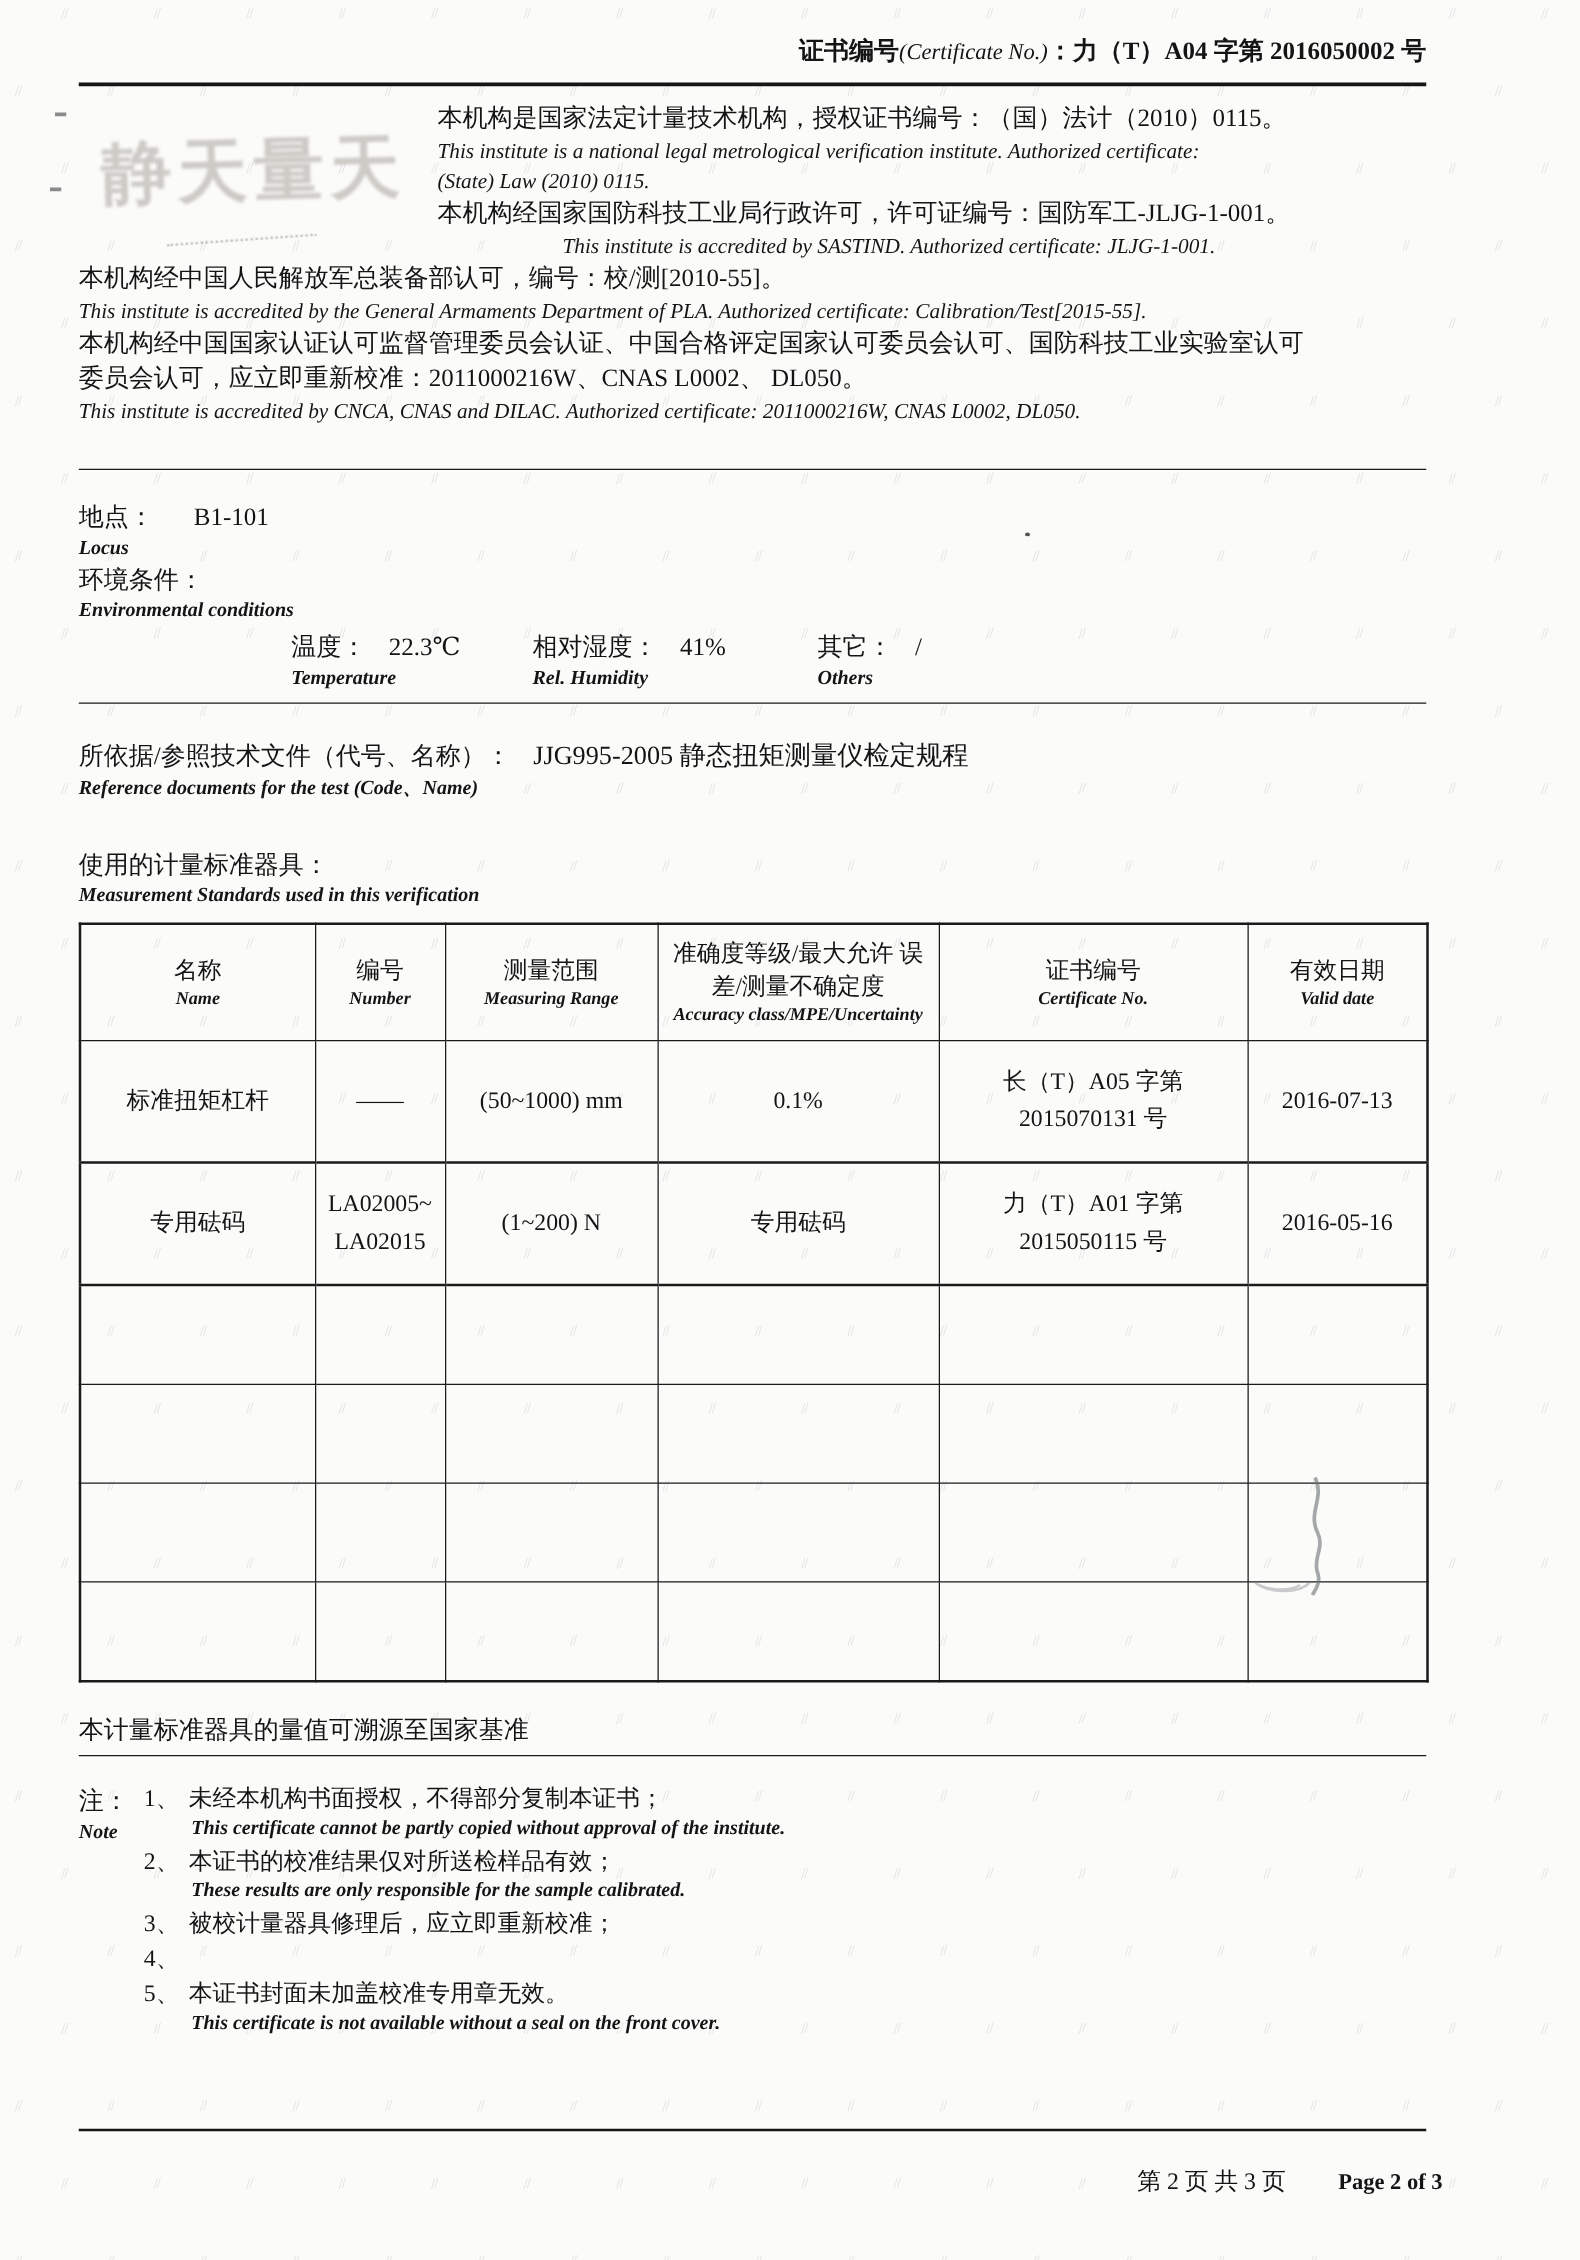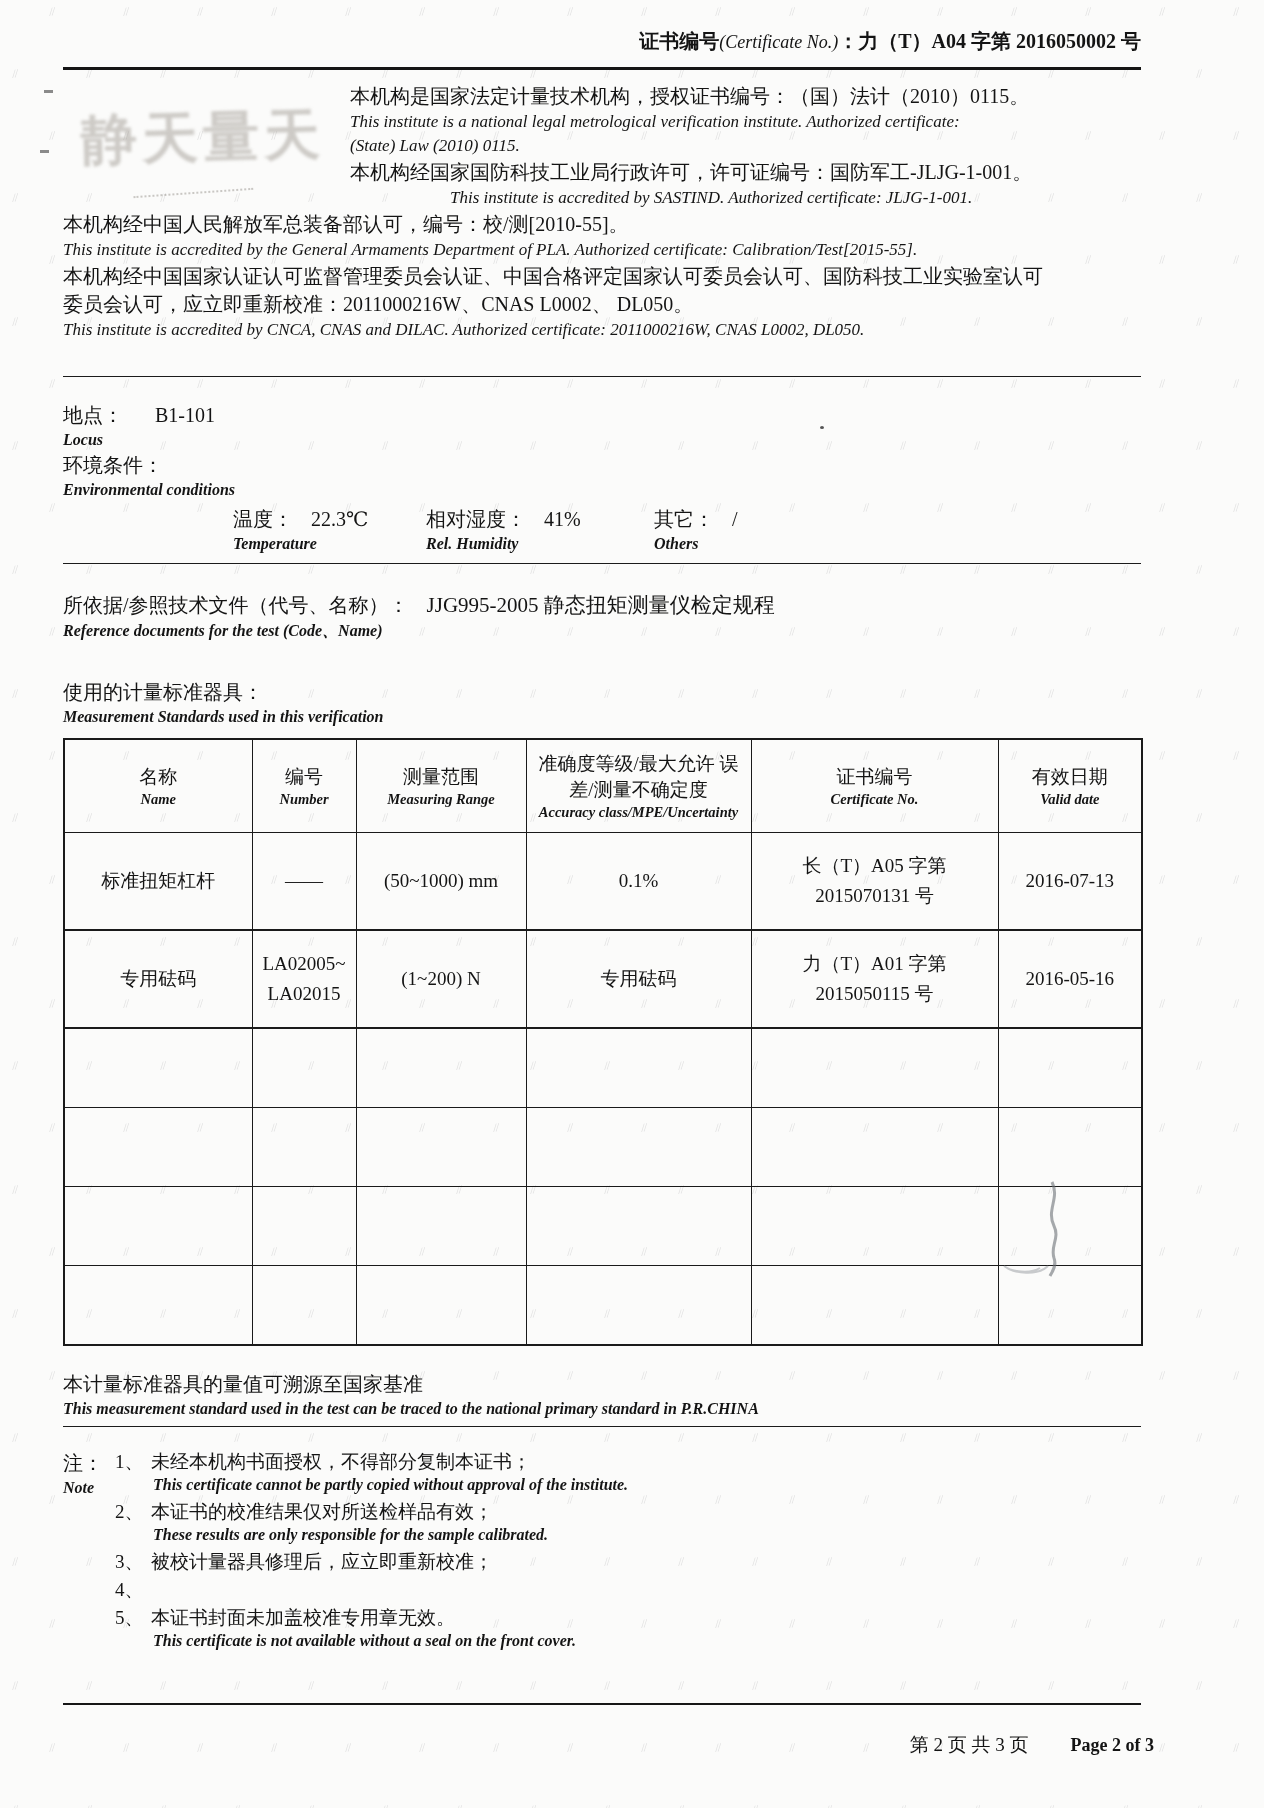--- a/index.html
+++ b/index.html
@@ -762,21 +762,20 @@
             <td></td>
             <td></td>
             <td></td>
             <td></td>
           </tr>
         </tbody>
     </table>
 
     <div class="trace-block">
       <div class="zh">本计量标准器具的量值可溯源至国家基准</div>
-      <div class="sub">This measurement standard used in the test can be traced to the national primary standard in P.R.CHINA</div>
     </div>
 
     <div class="rule r4"></div>
 
     <div class="notes">
       <div class="notes-label">
         <div class="zh">注：</div>
         <div class="sub">Note</div>
       </div>
       <div class="notes-body">

